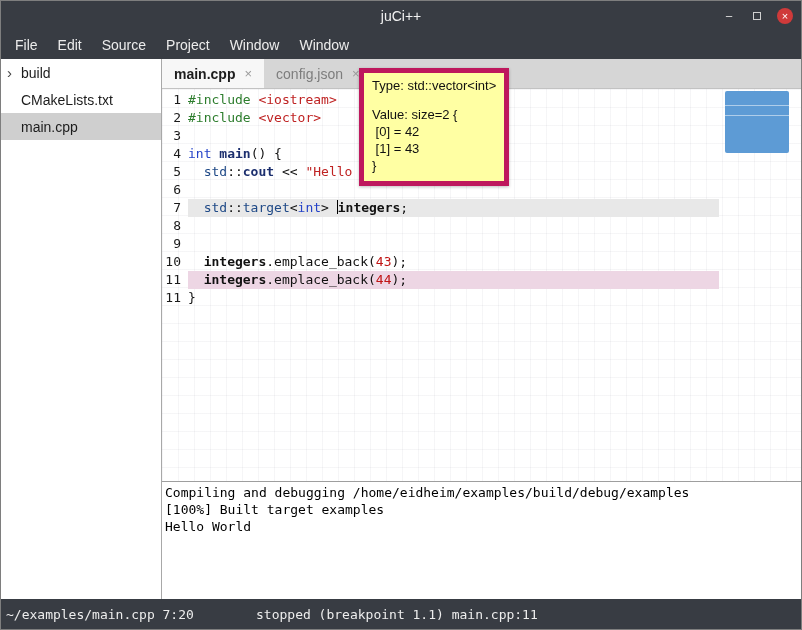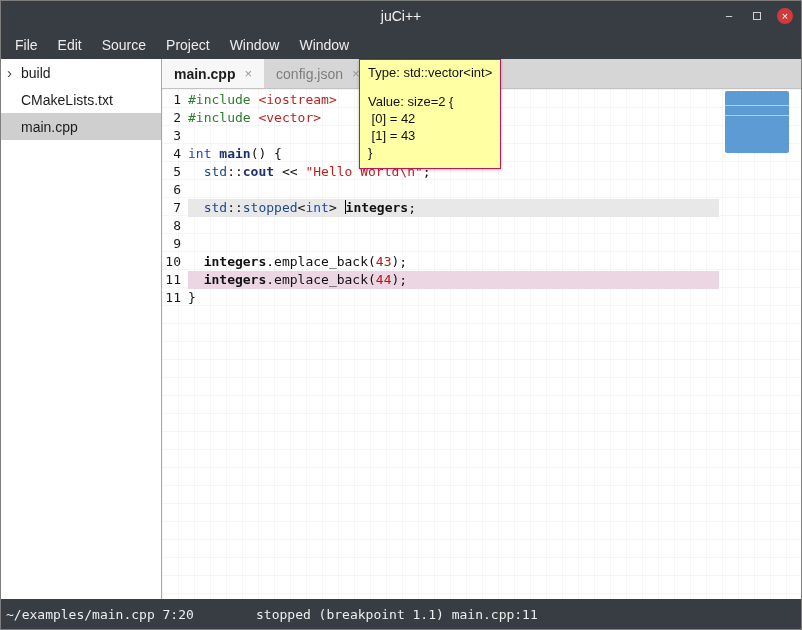--- a/index.html
+++ b/index.html
@@ -63,21 +63,21 @@
 
   
   .terminal { flex:0 0 118px; border-top:1px solid #9e9e9e; background:#fff; font-family:"DejaVu Sans Mono",monospace; font-size:13px; line-height:17px; padding:2px 3px; overflow:hidden; color:#000; }
 
   
   .statusbar { flex:0 0 30px; background:#383c43; color:#ededed; font-family:"DejaVu Sans Mono",monospace; font-size:13px; position:relative; display:flex; align-items:center; }
   .status-left { position:absolute; left:5px; }
   .status-center { position:absolute; left:255px; }
 
   
-  .tooltip { position:absolute; left:358px; top:58px; background:#ffffa3; border:1px solid #be185d; padding:5px 8px 7px; font-size:13px; color:#111; z-index:50; box-shadow:0 1px 3px rgba(0,0,0,0.25); }
+  .tooltip { position:absolute; left:358px; top:67px; background:#ffffa3; border:5px solid #be185d; padding:5px 8px 7px; font-size:13px; color:#111; z-index:50; box-shadow:0 1px 3px rgba(0,0,0,0.25); }
   .tt-type { margin-bottom:13px; white-space:pre; }
   .tt-val-line { line-height:17px; white-space:pre; }
 </style>
 </head>
 <body>
 
 <div class="window">
 
   <div class="titlebar">
     <div class="title">juCi++</div>
@@ -149,21 +149,21 @@
             <div class="code-line">
               <span class="ln">5</span>
               <span class="lt"><span class="s-pl">  </span><span class="s-ns">std</span><span class="s-pl">::</span><span class="s-fn">cout</span><span class="s-pl"> &lt;&lt; </span><span class="s-str">"Hello World\n"</span><span class="s-pl">;</span></span>
             </div>
             <div class="code-line">
               <span class="ln">6</span>
               <span class="lt"></span>
             </div>
             <div class="code-line">
               <span class="ln">7</span>
-              <span class="lt hl-current"><span class="s-pl">  </span><span class="s-ns">std</span><span class="s-pl">::</span><span class="s-ns">stopped</span><span class="s-pl">&lt;</span><span class="s-kw">int</span><span class="s-pl">&gt; </span><span class="caret"></span><span class="s-b">integers</span><span class="s-pl">;</span></span>
+              <span class="lt hl-current"><span class="s-pl">  </span><span class="s-ns">std</span><span class="s-pl">::</span><span class="s-ns">target</span><span class="s-pl">&lt;</span><span class="s-kw">int</span><span class="s-pl">&gt; </span><span class="caret"></span><span class="s-b">integers</span><span class="s-pl">;</span></span>
             </div>
             <div class="code-line">
               <span class="ln">8</span>
               <span class="lt"></span>
             </div>
             <div class="code-line">
               <span class="ln">9</span>
             </div>
             <div class="code-line">
               <span class="ln">10</span>
@@ -173,20 +173,25 @@
               <span class="ln">11</span>
               <span class="lt hl-debug"><span class="s-pl">  </span><span class="s-b">integers</span><span class="s-pl">.emplace_back(</span><span class="s-num">44</span><span class="s-pl">);</span></span>
             </div>
             <div class="code-line">
               <span class="ln">11</span>
               <span class="lt"><span class="s-pl">}</span></span>
             </div>
           </div>
         <div class="scroll-thumb"></div>
       </div>
+      <div class="terminal" id="terminal">
+          <div class="term-line">Compiling and debugging /home/eidheim/examples/build/debug/examples</div>
+          <div class="term-line">[100%] Built target examples</div>
+          <div class="term-line">Hello World</div>
+        </div>
     </div>
   </div>
 
   <div class="statusbar">
     <span class="status-left">~/examples/main.cpp 7:20</span>
     <span class="status-center">stopped (breakpoint 1.1) main.cpp:11</span>
   </div>
 
   <div class="tooltip">
     <div class="tt-type">Type: std::vector&lt;int&gt;</div>

